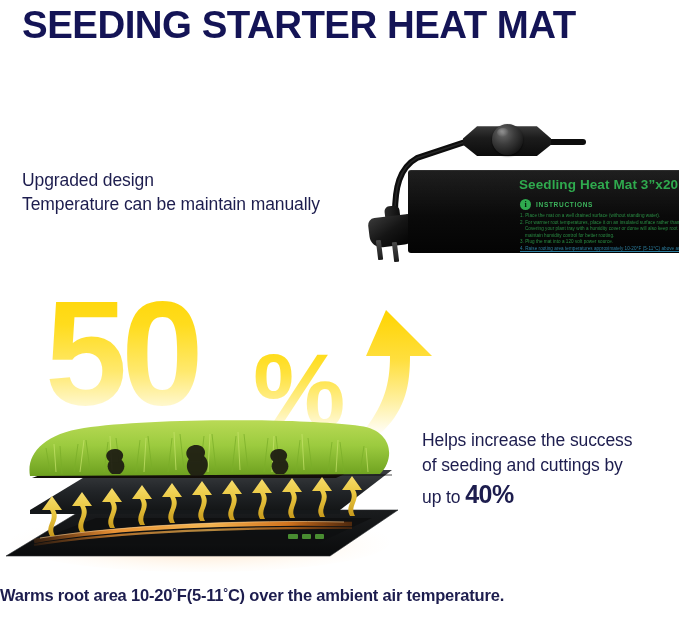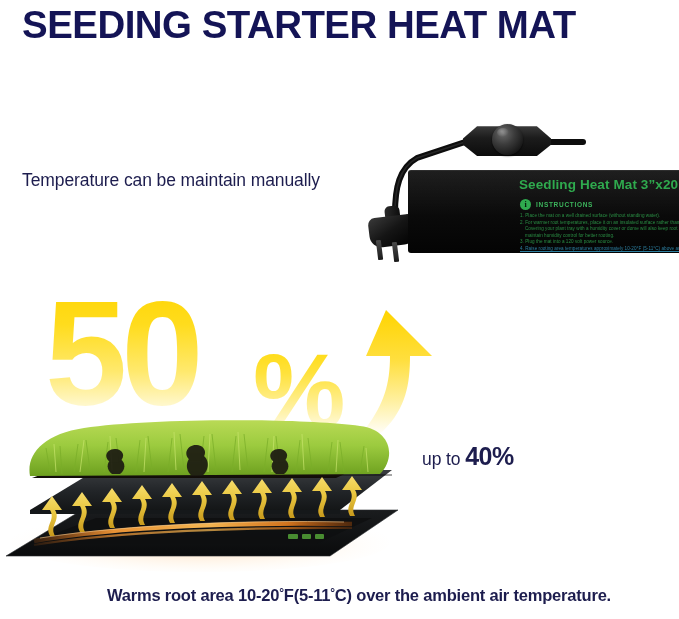--- a/index.html
+++ b/index.html
@@ -227,21 +227,21 @@
     position: absolute;
     left: 422px;
     top: 428px;
     width: 250px;
     color: #1d1d4e;
     font-size: 17.5px;
     line-height: 25px;
     letter-spacing: -0.1px;
   }
   .right-copy .ln { display: block; white-space: nowrap; }
-  .right-copy .ln3 { margin-top: 16px; }
+  .right-copy .ln3 { margin-top: 4px; }
   .right-copy .big {
     font-size: 25px;
     font-weight: bold;
     letter-spacing: -0.5px;
   }
 
   
   .scene {
     position: absolute;
     left: 0px;
@@ -250,35 +250,36 @@
     height: 160px;
   }
   .scene svg { position: absolute; left: 0; top: 0; }
 
   
   .caption {
     position: absolute;
     left: 0;
     top: 586px;
     width: 611px;
-    text-align: right;
+    text-align: left;
     font-size: 16.5px;
     font-weight: bold;
     color: #1d1d4e;
     letter-spacing: -0.2px;
     white-space: nowrap;
   }
   .caption .deg { font-size: 12px; vertical-align: 4px; }
 </style>
 </head>
 <body>
 
 <div class="title">SEEDING STARTER HEAT MAT</div>
 
 <div class="feature-text">
+  <span class="ln">Upgraded design</span>
   <span class="ln">Temperature can be maintain manually</span>
 </div>
 
 <div class="product">
 
   <svg class="cord-svg" width="324" height="135" viewBox="0 0 324 135">
     <path d="M40 96 C 40 70, 44 50, 62 40 L 110 24" stroke="#0d0d0d" stroke-width="6" fill="none" stroke-linecap="round"></path>
     <path d="M40 96 C 40 70, 44 50, 62 40 L 110 24" stroke="#3a3a3a" stroke-width="1.6" fill="none" stroke-linecap="round" opacity=".55"></path>
     <path d="M196 24 L 228 24" stroke="#0d0d0d" stroke-width="6" fill="none" stroke-linecap="round"></path>
   </svg>
@@ -322,20 +323,22 @@
         <stop offset="72%" stop-color="#fff0a0"></stop>
         <stop offset="100%" stop-color="#ffffff"></stop>
       </linearGradient>
     </defs>
     <path d="M46 6 L 92 52 L 70 52 C 70 80, 66 104, 44 126 C 34 136, 20 133, 26 124
              C 44 100, 50 80, 50 52 L 26 52 Z" fill="url(#arrGrad)"></path>
   </svg>
 </div>
 
 <div class="right-copy">
+  <span class="ln">Helps increase the success</span>
+  <span class="ln">of seeding and cuttings by</span>
   <span class="ln ln3"><span>up to </span><span class="big">40%</span></span>
 </div>
 
 <div class="scene">
   <svg width="420" height="160" viewBox="0 0 420 160">
     <defs>
       <linearGradient id="matTop" x1="0" y1="0" x2="0" y2="1">
         <stop offset="0%" stop-color="#3a3d40"></stop>
         <stop offset="55%" stop-color="#212427"></stop>
         <stop offset="100%" stop-color="#141617"></stop>

